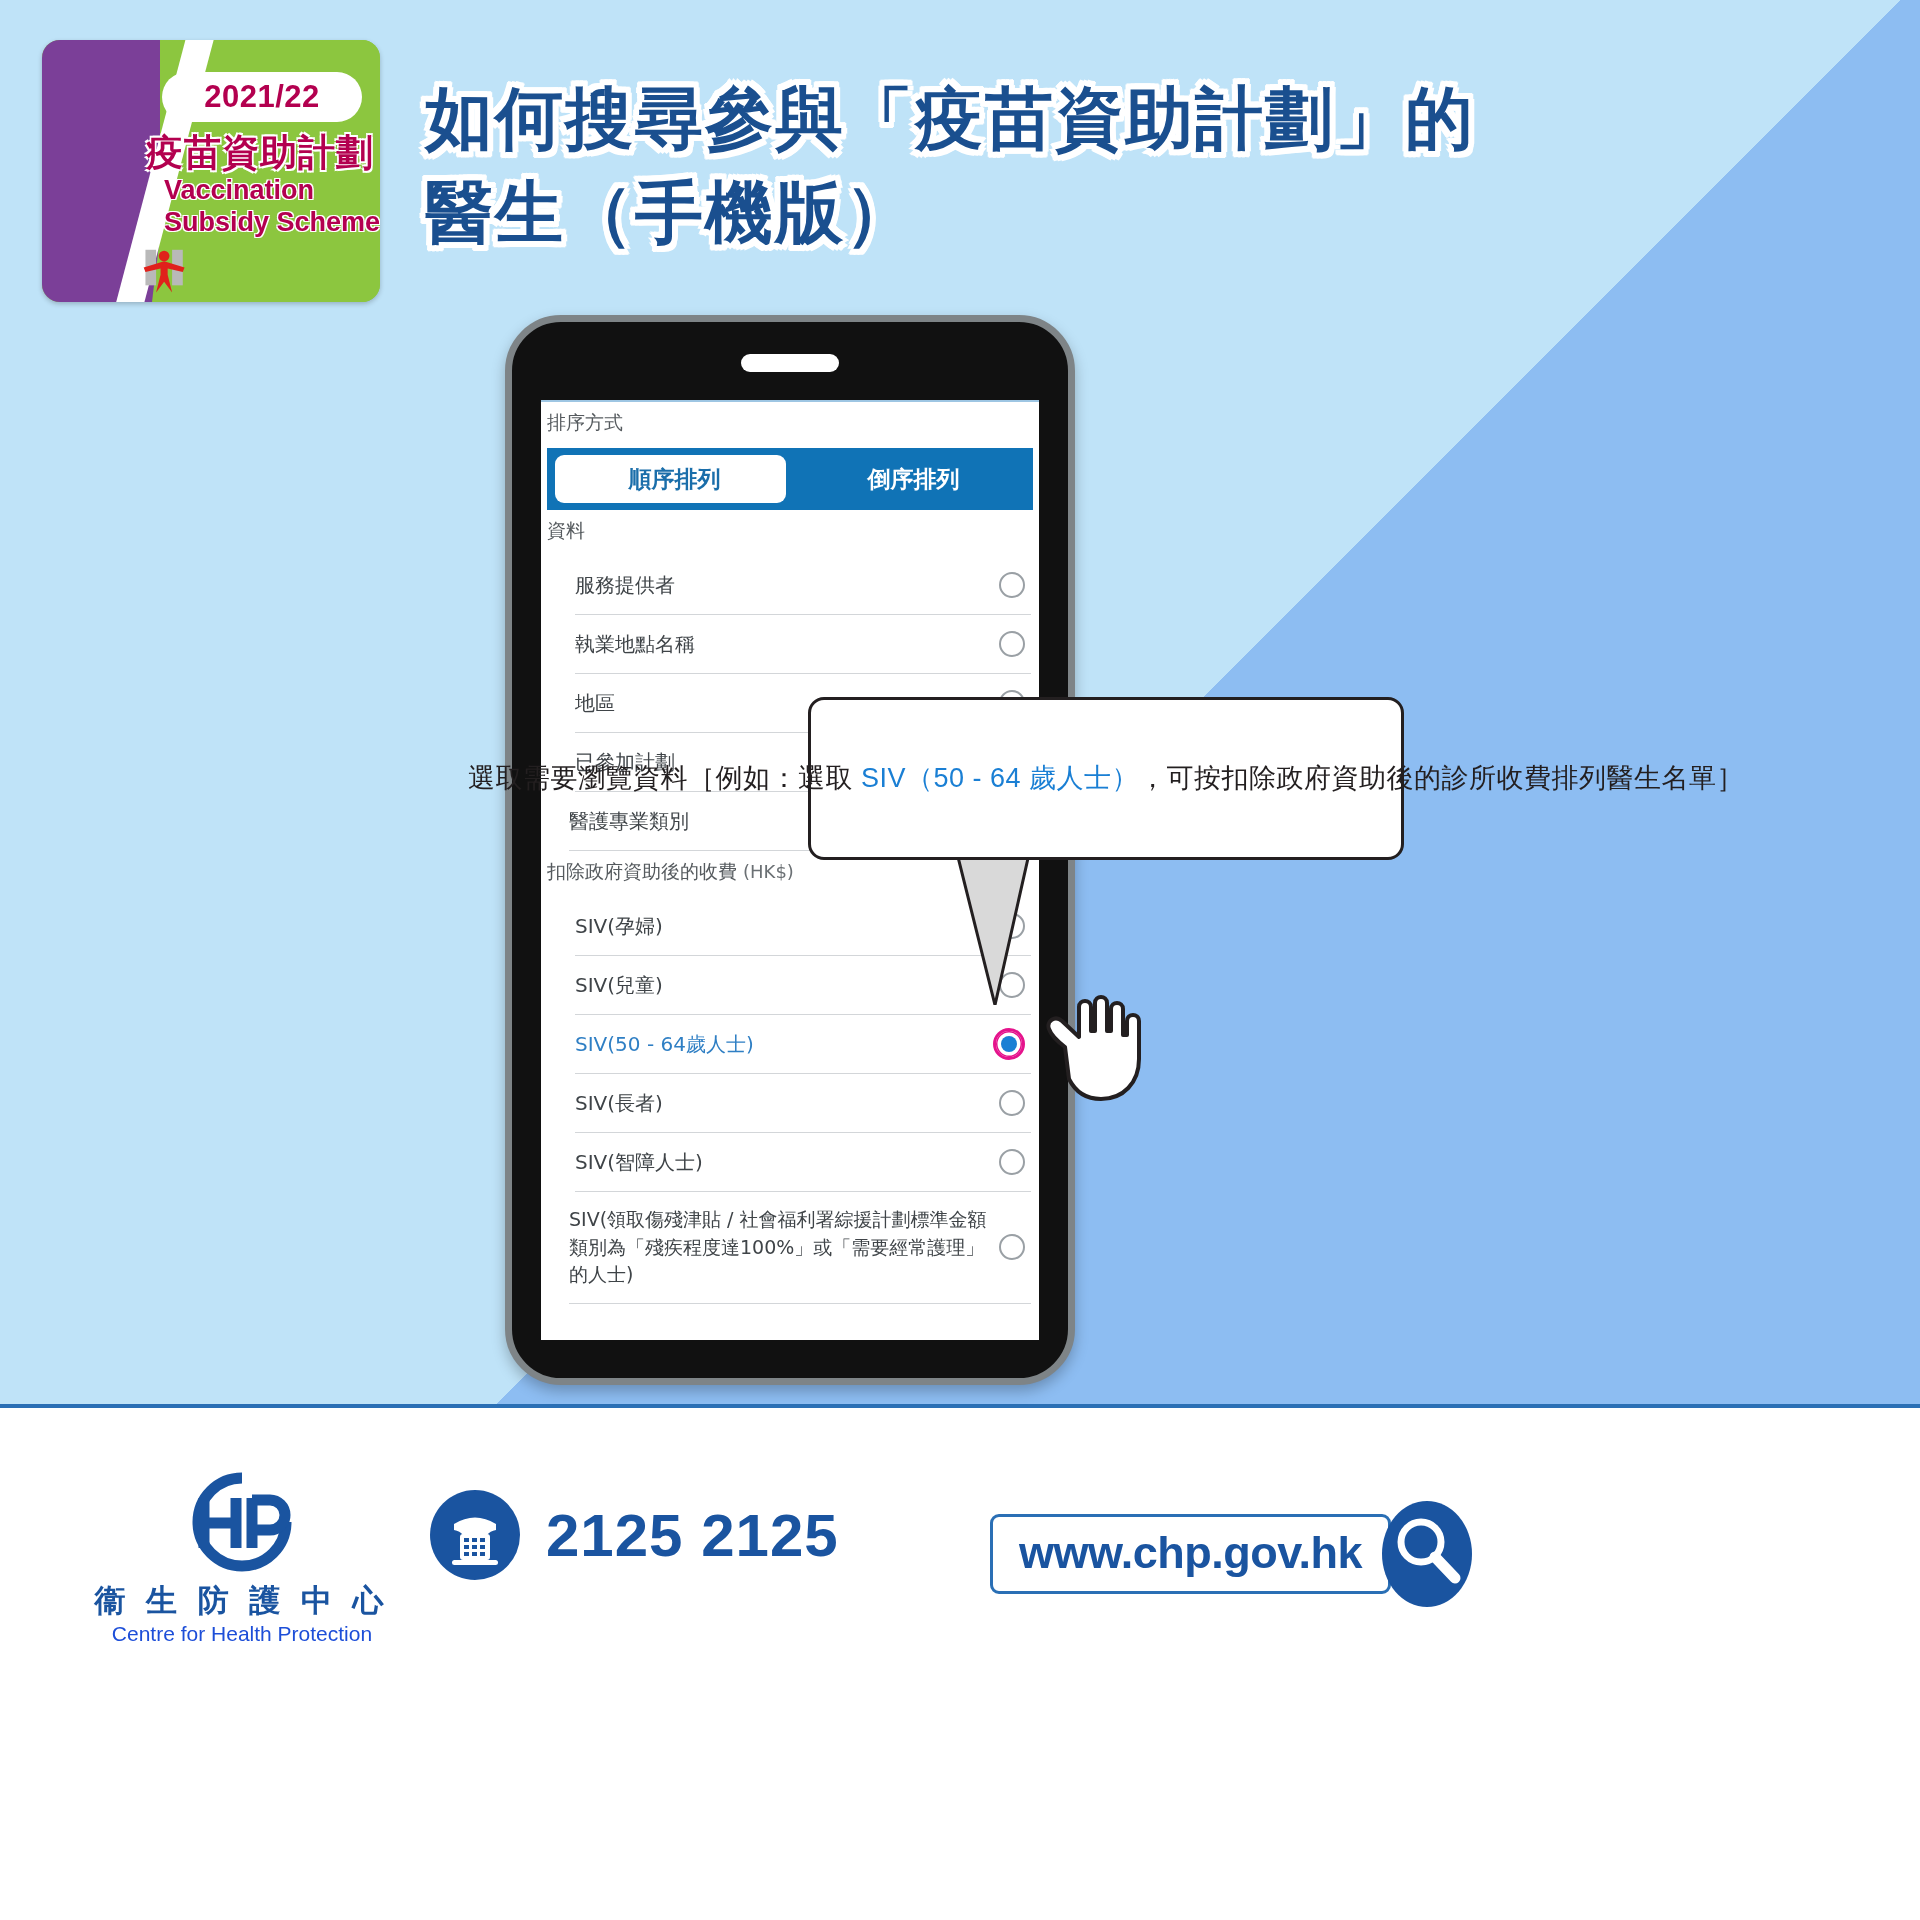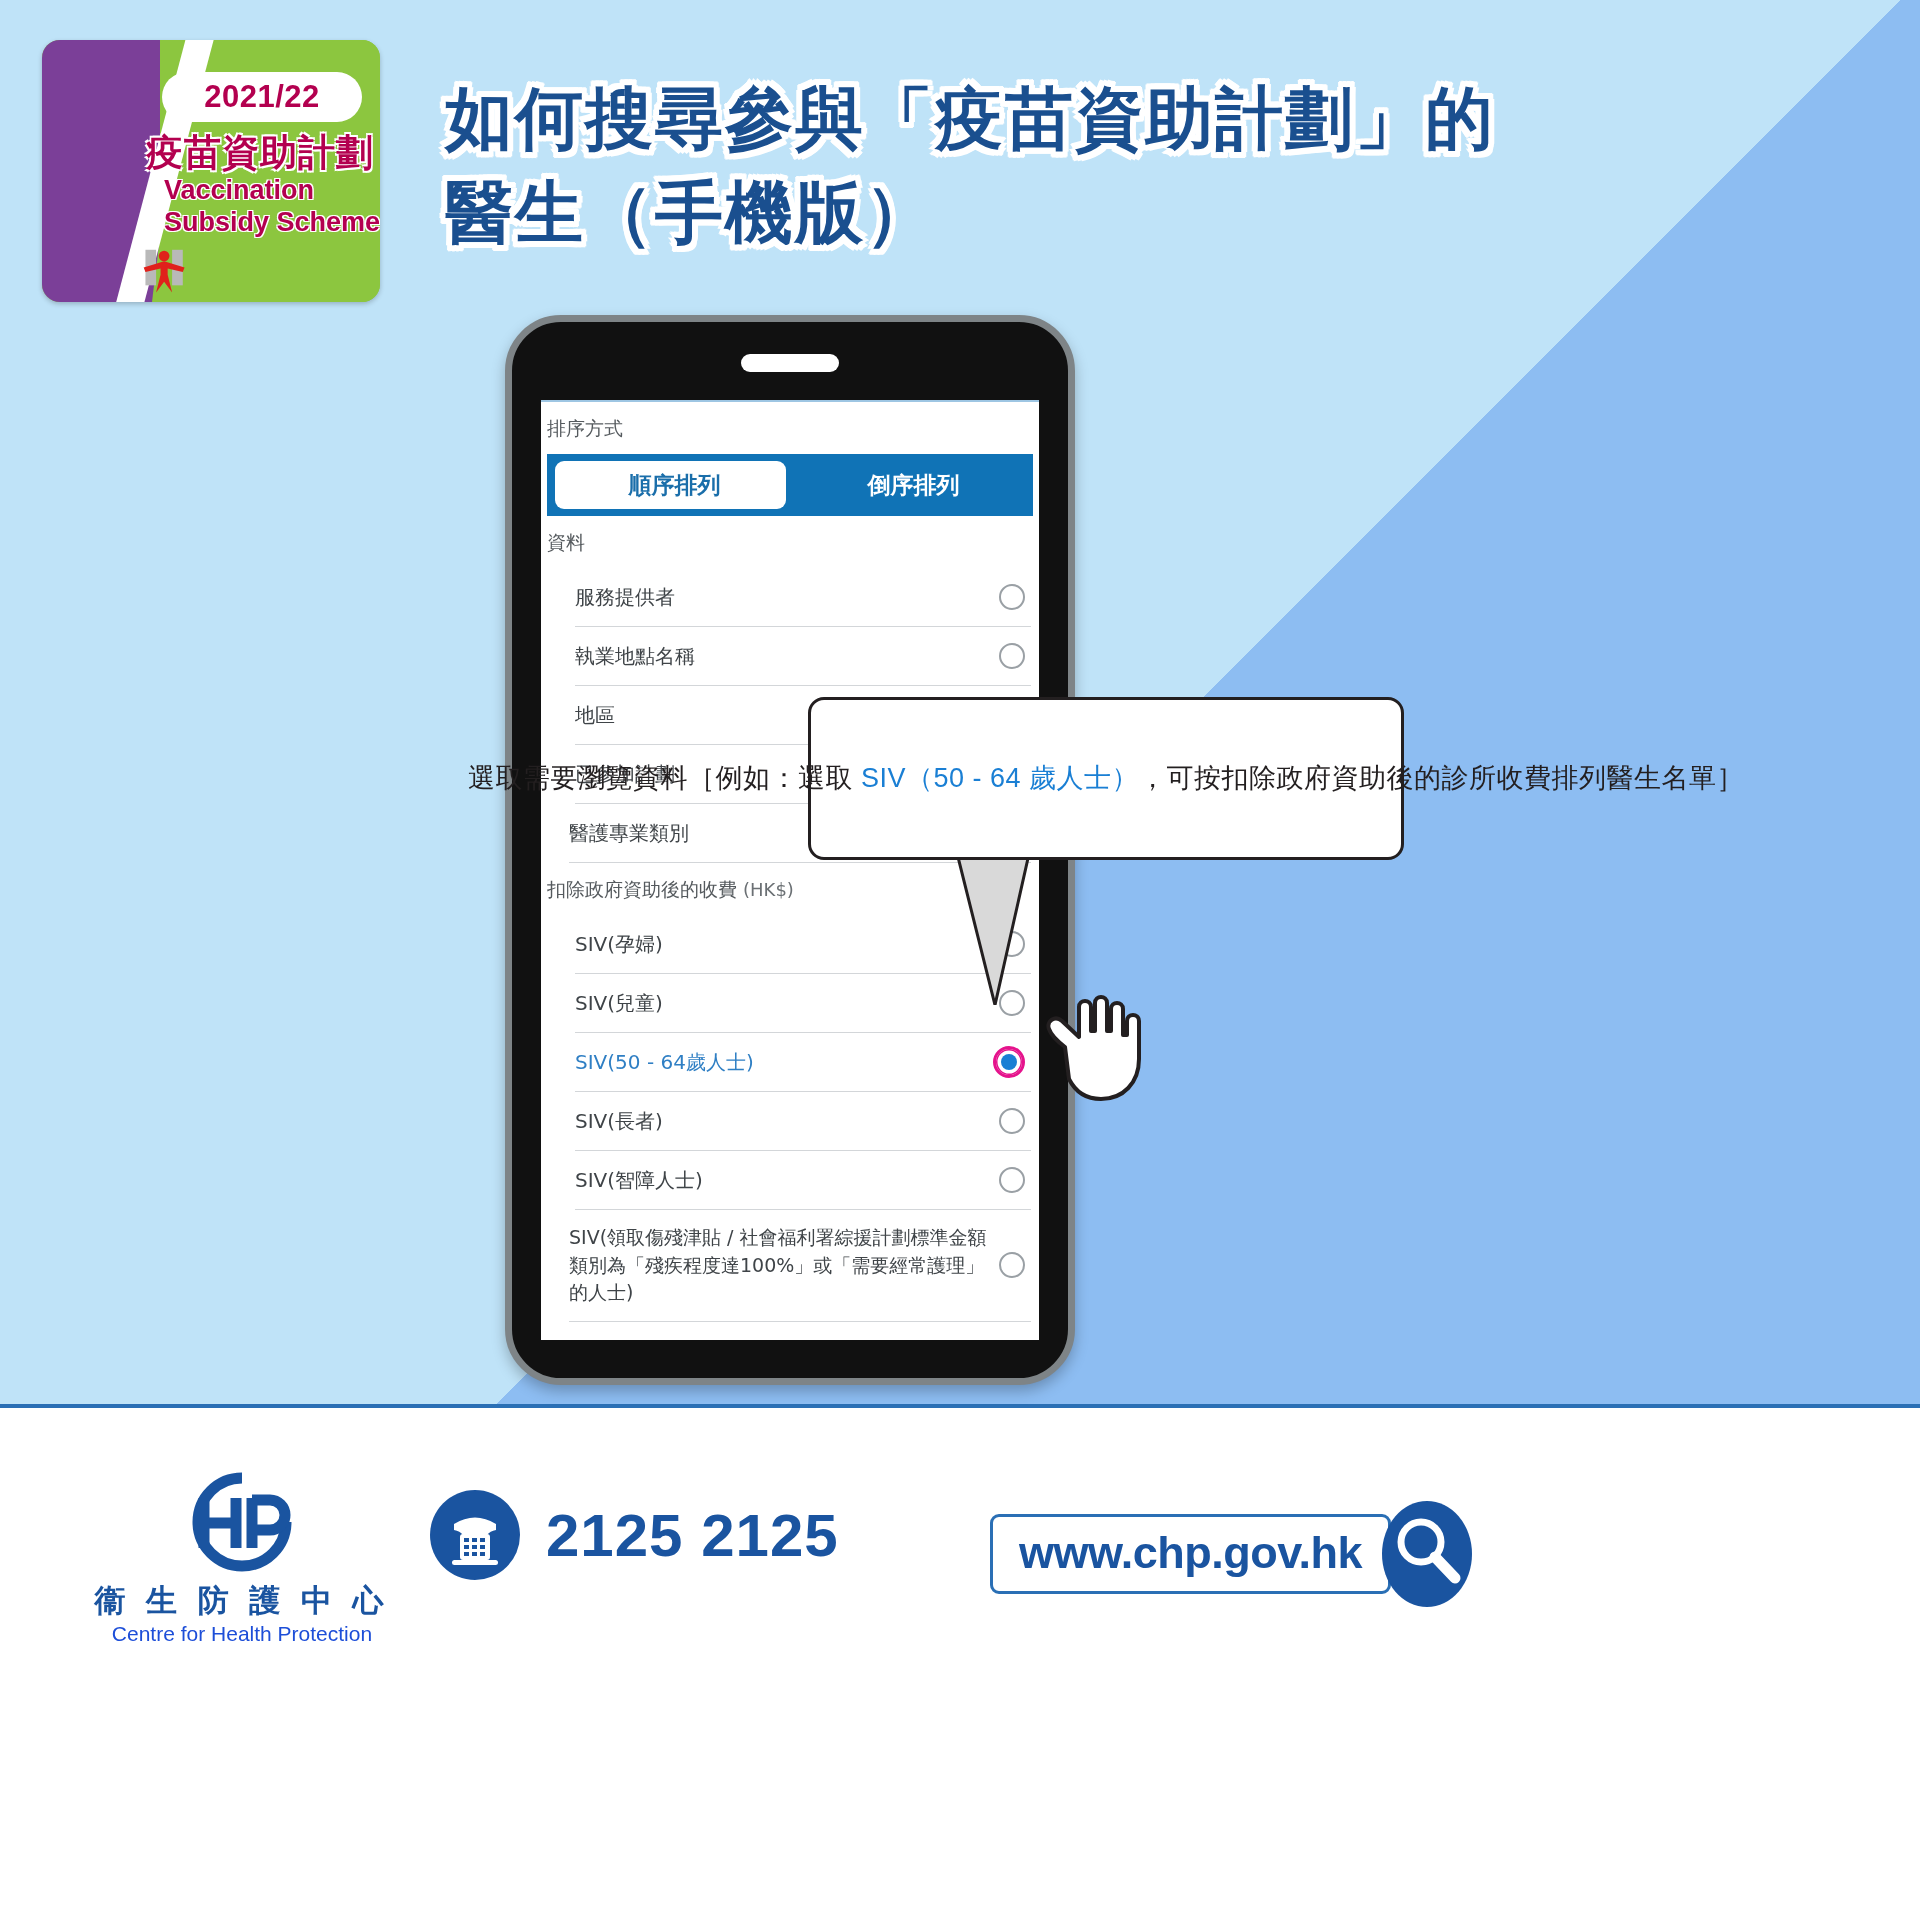--- a/index.html
+++ b/index.html
@@ -85,21 +85,20 @@
 
   
   .headline {
     position:absolute; left:425px; top:72px; width:1130px; z-index:6;
     color:#1a4f8f; font-weight:bold; font-size:68px; line-height:1.38;
     letter-spacing:2px;
     text-shadow:
       -5px -5px 0 #fff, 5px -5px 0 #fff, -5px 5px 0 #fff, 5px 5px 0 #fff,
       -6px 0 0 #fff, 6px 0 0 #fff, 0 -6px 0 #fff, 0 6px 0 #fff,
       -4px -6px 0 #fff, 4px -6px 0 #fff, -4px 6px 0 #fff, 4px 6px 0 #fff;
-    margin-left: 20px;
   }
   .headline .l2 { display:block; }
 
   
   .phone {
     position:absolute; left:505px; top:315px; width:570px; height:1070px;
     background:#111111;
     border:7px solid #7e8487;
     border-radius:56px;
     z-index:7;
@@ -109,21 +108,21 @@
     position:absolute; left:50%; transform:translateX(-50%); top:32px;
     width:98px; height:18px; background:#fff; border-radius:9px;
   }
   .screen {
     position:absolute; left:29px; top:78px; width:498px; height:940px;
     background:#ffffff; overflow:hidden;
     border-top:2px solid #9ec6e3;
   }
 
   .sec-label {
-    font-size:19px; color:#555a5e; padding:14px 0 12px 6px;
+    font-size:19px; color:#555a5e; padding:8px 0 12px 6px;
     font-family:"DejaVu Sans","Liberation Sans",sans-serif;
   }
   .sec-label .unit { color:#6b7074; font-size:18px; }
 
   .seg {
     margin:0 6px 0 6px; height:62px; background:#1073b6;
     display:flex; align-items:center; position:relative;padding-left:8px;
   }
   .seg .half { flex:1 1 50%; display:flex; align-items:center; justify-content:center;
     height:100%; font-size:23px; color:#ffffff; font-weight:600;

